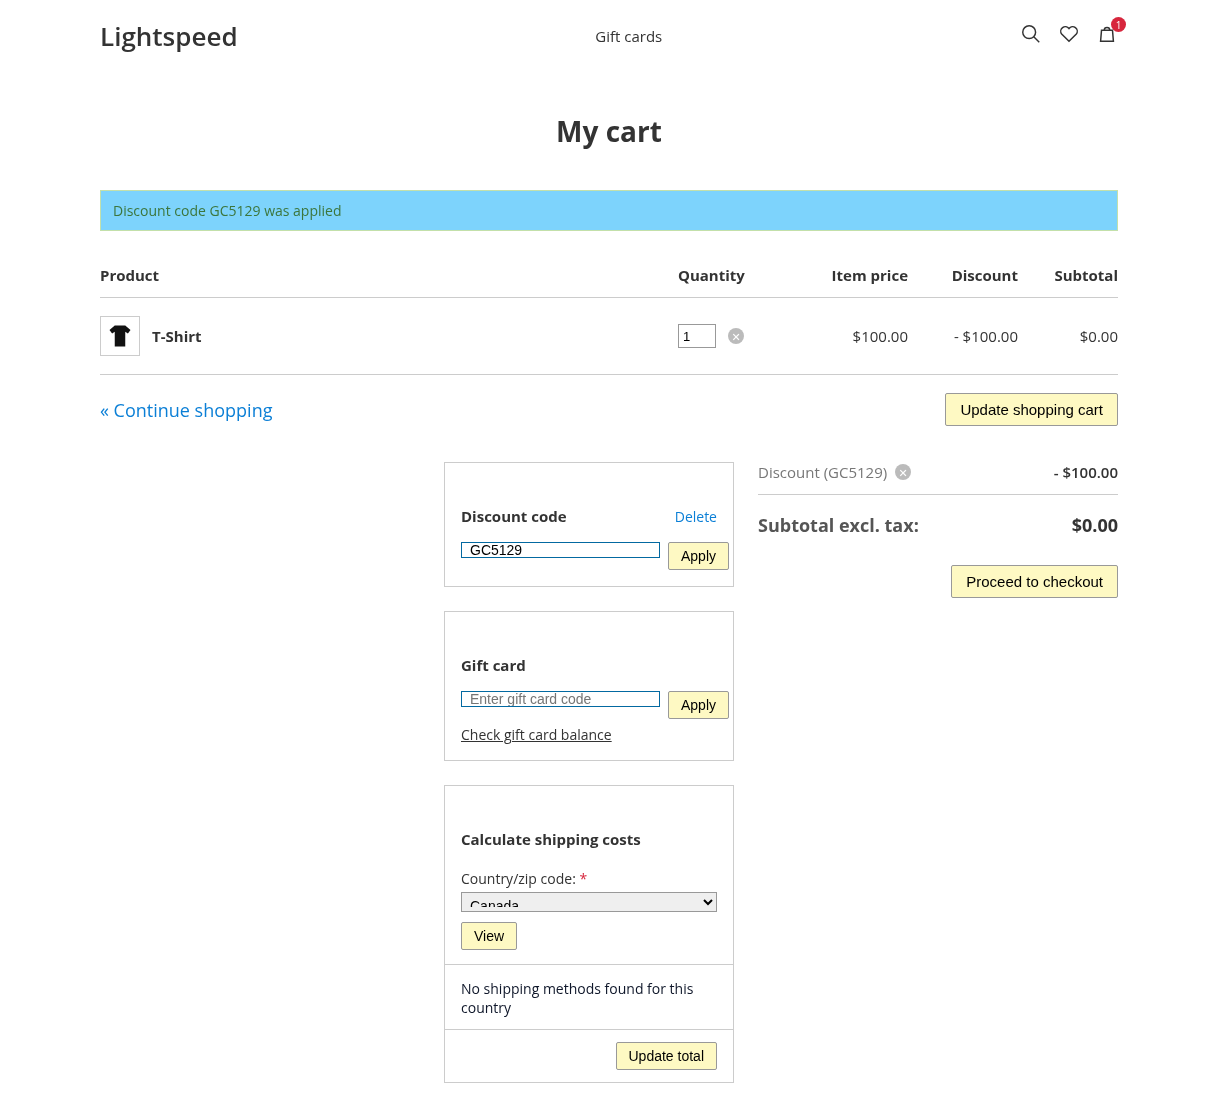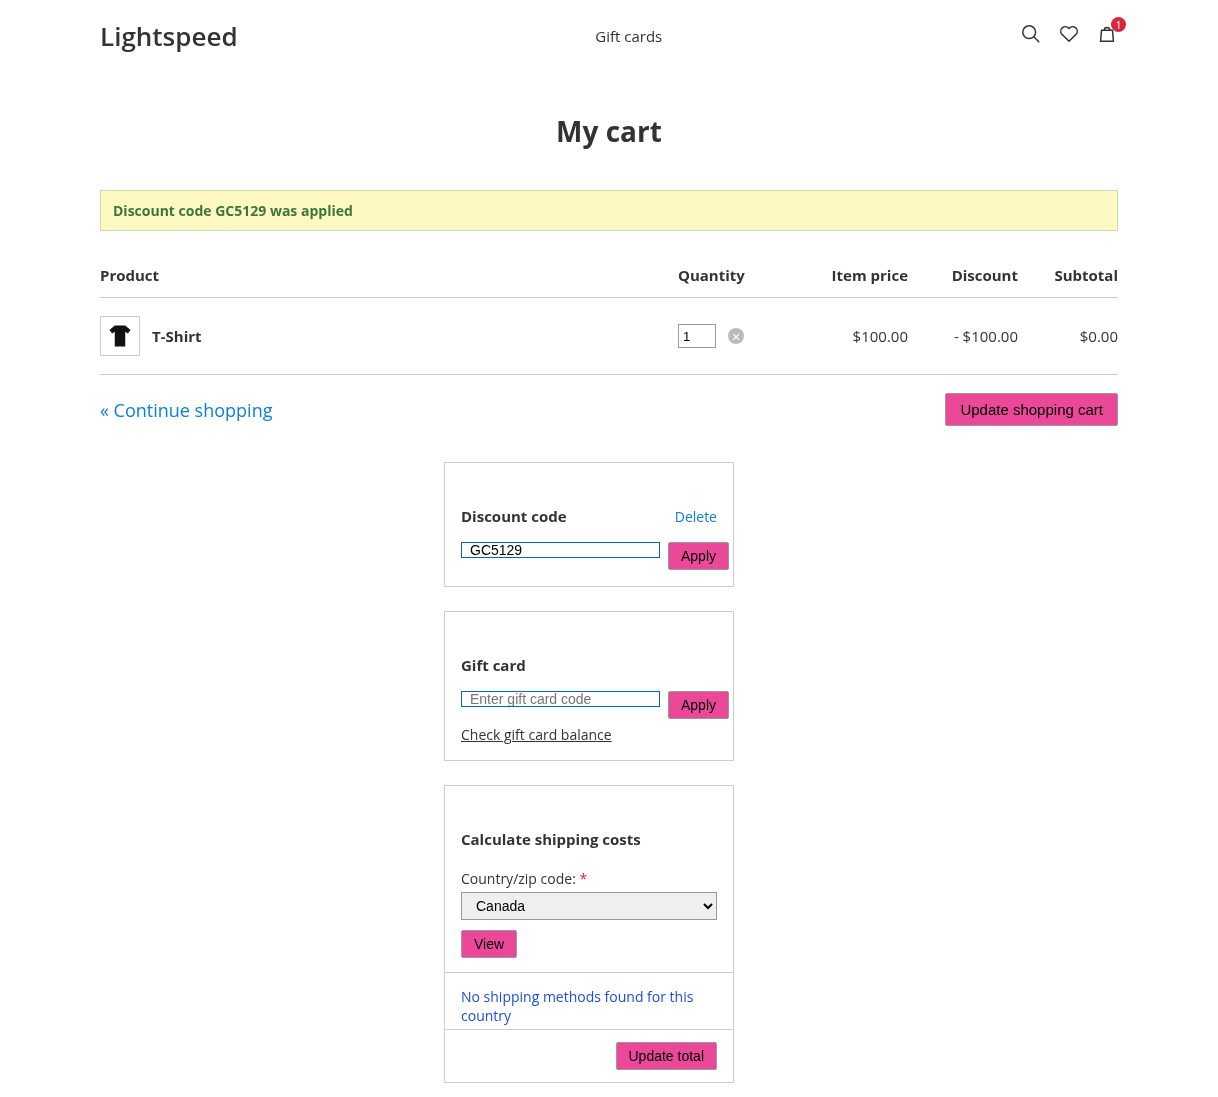--- a/index.html
+++ b/index.html
@@ -36,27 +36,26 @@
   background: #d7263d;
   color: #fff;
   font-size: 10px;
   width: 15px; height: 15px;
   border-radius: 50%;
   display: flex; align-items: center; justify-content: center;
 }
 .main { padding: 0 16px 40px; }
 h1.page-title { font-size: 28px; font-weight: 700; text-align: center; margin: 40px 0 40px; }
 .alert-success {
-  background: #fef9c3;
+  background: #7dd3fc;
   border: 1px solid #c3e0aa;
   color: #3c763d;
   padding: 10px 12px;
   margin-bottom: 28px;
   font-size: 14px;
-  font-weight: bold;
 }
 table.cart-table { width: 100%; border-collapse: collapse; }
 table.cart-table th {
   text-align: left;
   font-size: 15px;
   font-weight: 700;
   padding: 6px 0 12px;
   border-bottom: 1px solid #ccc;
 }
 table.cart-table th.qty { width: 120px; }
@@ -86,21 +85,21 @@
   background: #bbb;
   color: #fff;
   display: inline-flex; align-items: center; justify-content: center;
   font-size: 11px;
   cursor: pointer;
 }
 td.right { text-align: right; font-size: 15px; }
 .cart-actions { display: flex; justify-content: space-between; align-items: center; padding: 18px 0; }
 .continue-link { color: #0b7fd6; font-size: 18px; cursor: pointer; }
 .btn {
-  background: #ec4899;
+  background: #fef9c3;
   border: 1px solid #999;
   padding: 7px 14px;
   font-size: 15px;
   cursor: pointer;
   border-radius: 2px;
 }
 .btn-small { padding: 5px 12px; font-size: 14px; }
 .lower-grid { display: grid; grid-template-columns: 320px 290px 1fr; gap: 24px; margin-top: 18px; }
 .left-spacer { }
 .forms-col { display: flex; flex-direction: column; gap: 24px; }
@@ -115,27 +114,27 @@
   padding: 5px 8px;
   font-size: 14px;
   height: 16px;
 }
 .link-underline { text-decoration: underline; font-size: 14px; cursor: pointer; display: inline-block; margin-top: 6px; }
 .shipping-panel .field-label { font-size: 14px; margin-bottom: 4px; display: block; }
 .req-star { color: #d7263d; }
 .select-input {
   width: 100%;
   border: 1px solid #999;
-  padding: 4px 10px;
-  font-size: 14px;
-  height: 28px;
+  padding: 4px 4px;
+  font-size: 14px;
+  height: 20px;
   margin-bottom: 10px;
 }
-.shipping-msg { color: #1d4ed8; font-size: 14px; border-top: 1px solid #ccc; margin: 14px -16px 0; padding: 14px 16px 0; }
-.panel-footer { border-top: 1px solid #ccc; margin: 4px -16px -16px; padding: 12px 16px; text-align: right; }
+.shipping-msg { color: #0f172a; font-size: 14px; border-top: 1px solid #ccc; margin: 14px -16px 0; padding: 14px 16px 0; }
+.panel-footer { border-top: 1px solid #ccc; margin: 12px -16px -16px; padding: 12px 16px; text-align: right; }
 .totals-col { }
 .totals-row { display: flex; justify-content: space-between; align-items: center; padding: 0 0 12px; color: #777; font-size: 15px; }
 .totals-row .remove-x { margin-left: 8px; }
 .totals-sep { border-bottom: 1px solid #ccc; margin-bottom: 18px; }
 .subtotal-row { display: flex; justify-content: space-between; font-size: 18px; font-weight: 700; color: #555; }
 .subtotal-row .val { color: #333; }
 .checkout-row { text-align: right; margin-top: 28px; }
 </style>
 </head>
 <body>
@@ -252,16 +251,33 @@
           <div class="input-row">
             <button class="btn btn-small">View</button>
           </div>
           <div class="shipping-msg">No shipping methods found for this country</div>
           <div class="panel-footer">
             <button class="btn btn-small">Update total</button>
           </div>
         </div>
       </div>
 
+      <div class="totals-col">
+        <div class="totals-row">
+          <span style="display:flex;align-items:center;">
+            <span>Discount (GC5129)</span>
+            <span class="remove-x">✕</span>
+          </span>
+          <span style="color:#333;font-weight:600;">- $100.00</span>
+        </div>
+        <div class="totals-sep"></div>
+        <div class="subtotal-row">
+          <span>Subtotal excl. tax:</span>
+          <span class="val">$0.00</span>
+        </div>
+        <div class="checkout-row">
+          <button class="btn">Proceed to checkout</button>
+        </div>
+      </div>
     </div>
   </div>
 
 </div>
 
 </body></html>

